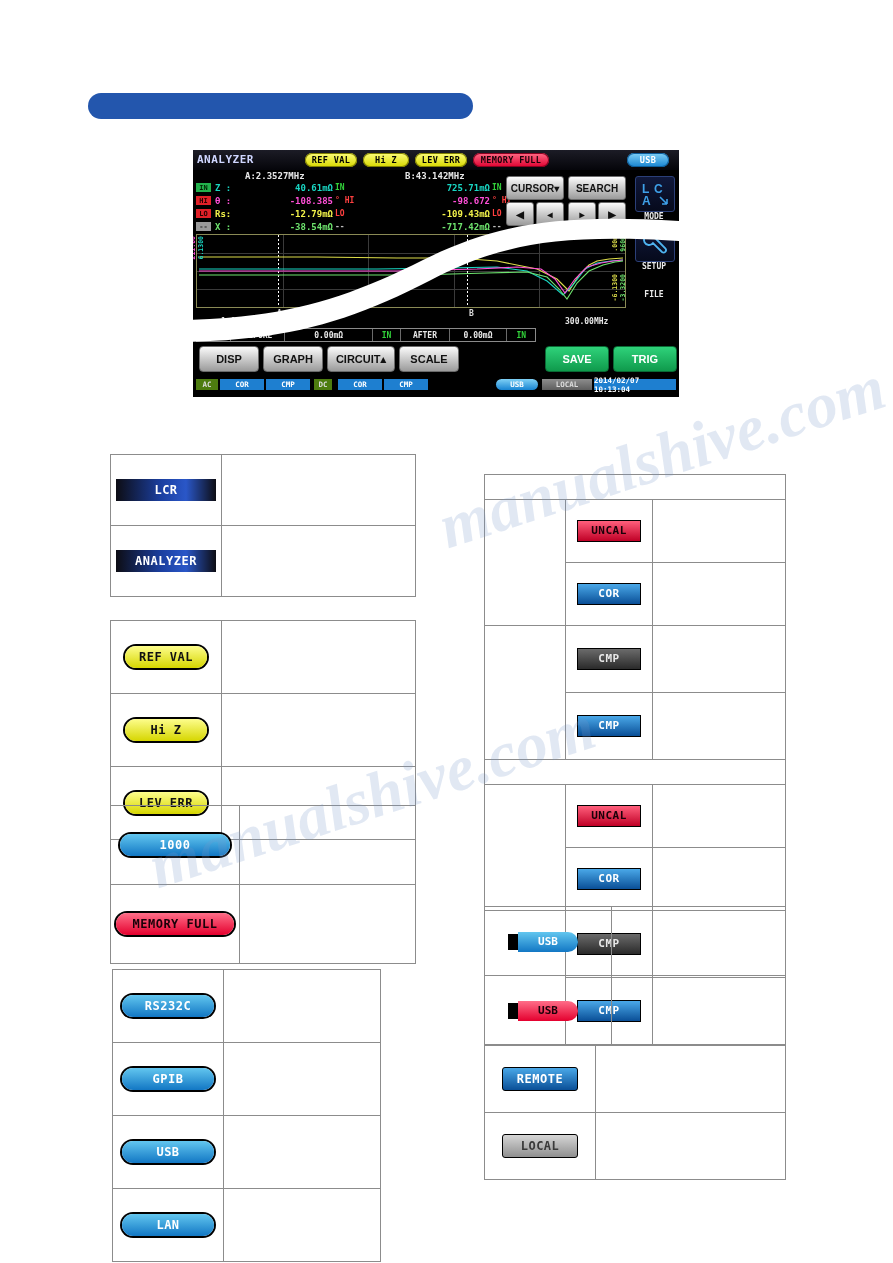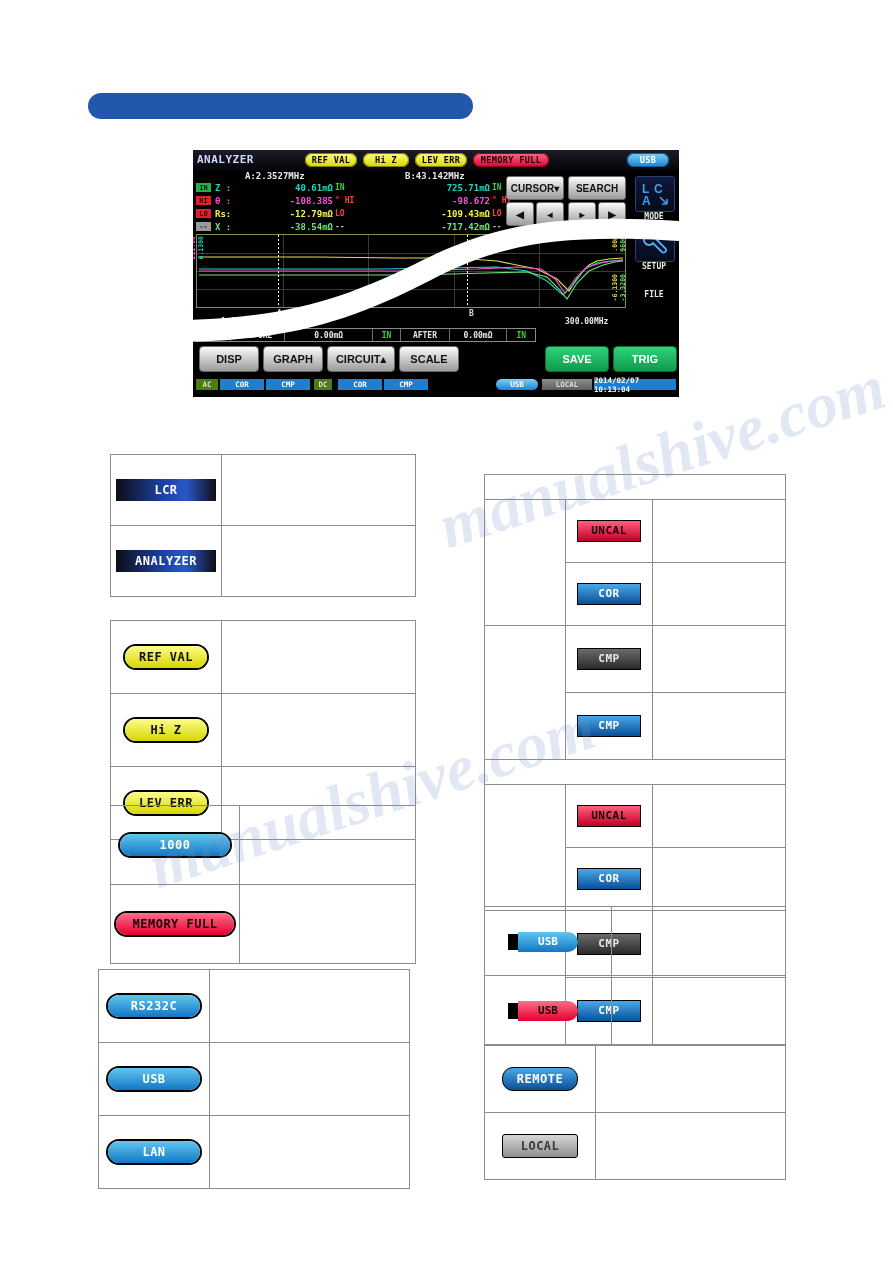--- a/index.html
+++ b/index.html
@@ -176,21 +176,21 @@
     line-height:20px;text-align:center;color:#fff;font-size:11px;font-weight:bold;
     font-family:"DejaVu Sans Mono","Liberation Mono",monospace;
     border-radius:0 10px 10px 0;}
   .b-usb.blue{background:linear-gradient(#62c6ef,#1277c4);}
   .b-usb.red{background:linear-gradient(#ff6e88,#e4002e);color:#1a0008;}
   .b-usb::before{content:"";position:absolute;left:-10px;top:2px;
     width:10px;height:16px;background:#000;}
   .b-remote{display:inline-block;width:74px;height:22px;line-height:22px;
     text-align:center;color:#fff;font-size:12px;font-weight:bold;
     letter-spacing:.5px;font-family:"DejaVu Sans Mono","Liberation Mono",monospace;
-    background:linear-gradient(#4aa8e8,#0a4f97);border:1px solid #000;border-radius:11px;}
+    background:linear-gradient(#4aa8e8,#0a4f97);border:1px solid #000;border-radius:3px;}
   .b-local{display:inline-block;width:74px;height:22px;line-height:22px;
     text-align:center;color:#3a3a3a;font-size:12px;font-weight:bold;
     letter-spacing:.5px;font-family:"DejaVu Sans Mono","Liberation Mono",monospace;
     background:linear-gradient(#d6d6d6,#8f8f8f);border:1px solid #000;border-radius:3px;}
 
   
   #watermark{position:absolute;left:0;top:0;width:893px;height:1263px;
     pointer-events:none;}
   #watermark span{position:absolute;color:rgba(120,150,200,.22);
     font-size:64px;font-weight:bold;font-family:"Liberation Serif",serif;
@@ -384,25 +384,31 @@
   </tr>
   <tr>
     <td class="badgecell" style="height:38px;">
       <span class="b-red-r">MEMORY FULL</span>
     </td>
     <td class="desccell"></td>
   </tr>
 </tbody>
   </table>
 
-<table class="ref" id="tbl-iface" style="left:98px;top:969px;width:312px;">
+<table class="ref" id="tbl-iface" style="left:112px;top:969px;width:269px;">
   <tbody>
       <tr>
     <td class="badgecell" style="width:106px;height:32px;">
       <span class="b-blue-sm">RS232C</span>
+    </td>
+    <td class="desccell"></td>
+  </tr>
+  <tr>
+    <td class="badgecell" style="height:32px;">
+      <span class="b-blue-sm">GPIB</span>
     </td>
     <td class="desccell"></td>
   </tr>
   <tr>
     <td class="badgecell" style="height:32px;">
       <span class="b-blue-sm">USB</span>
     </td>
     <td class="desccell"></td>
   </tr>
   <tr>

